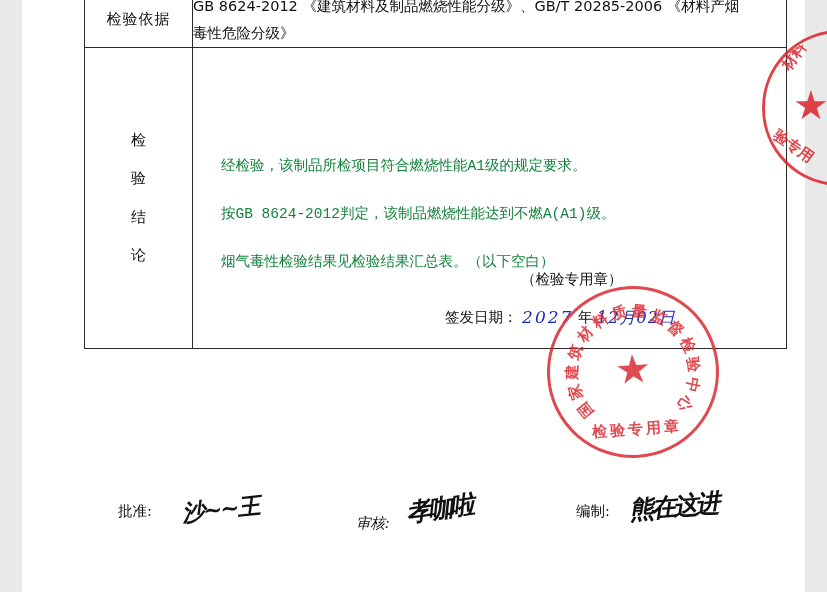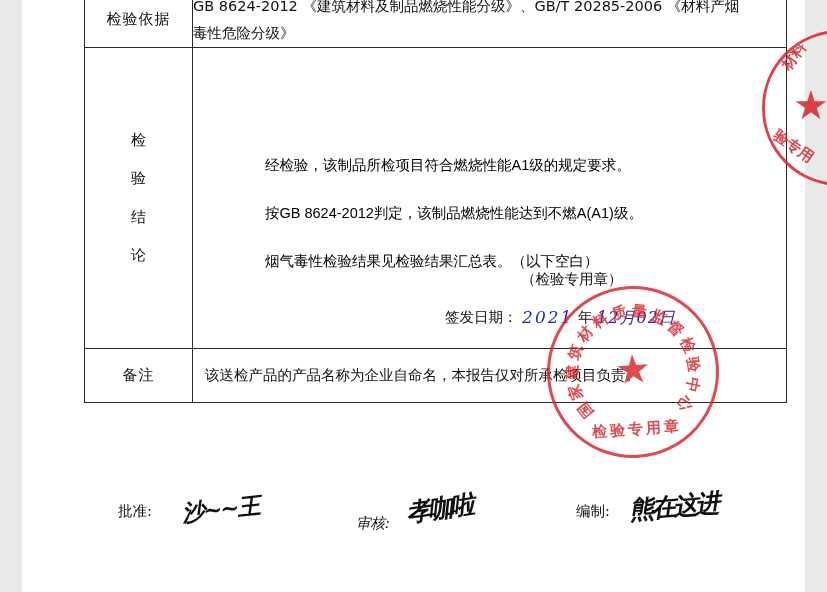--- a/index.html
+++ b/index.html
@@ -82,23 +82,23 @@
   }
   .vlabel span { display: block; }
 
   .conclusion {
     position: relative;
     height: 300px;
     padding: 0;
   }
   .conclusion .c-line {
     font-size: 14.5px;
-    color: #000000;
-    font-family: Liberation Sans, sans-serif;
-    margin-left: 72px;
+    color: #15803d;
+    font-family: Liberation Mono, monospace;
+    margin-left: 28px;
   }
   .c1 { margin-top: 32px; }
   .c2 { margin-top: 29px; }
   .c3 { margin-top: 29px; }
 
   .seal-label {
     position: absolute;
     left: 328px;
     top: 222px;
     font-size: 14.5px;
@@ -294,29 +294,25 @@
           </td>
           <td class="conclusion">
             <div class="c-line c1">经检验，该制品所检项目符合燃烧性能A1级的规定要求。</div>
             <div class="c-line c2">按GB 8624-2012判定，该制品燃烧性能达到不燃A(A1)级。</div>
             <div class="c-line c3">烟气毒性检验结果见检验结果汇总表。（以下空白）</div>
 
             <div class="seal-label">（检验专用章）</div>
 
             <div class="issue-row">
               <span>签发日期：</span>
-              <span class="hand-date">2021</span>
+              <span class="hand-date">2027</span>
               <span>年</span>
               <span class="hand-date small">12月02日</span>
             </div>
           </td>
-        </tr>
-        <tr class="remark">
-          <td class="lbl">备注</td>
-          <td class="val">该送检产品的产品名称为企业自命名，本报告仅对所承检项目负责。</td>
         </tr>
       </tbody>
     </table>
 
     <div class="sign-row">
       <div class="sign-item sign-approve">批准:</div>
       <div class="scribble sc-approve">沙~~王</div>
 
       <div class="sign-item sign-review">审核:</div>
       <div class="scribble sc-review">孝咖啦</div>

